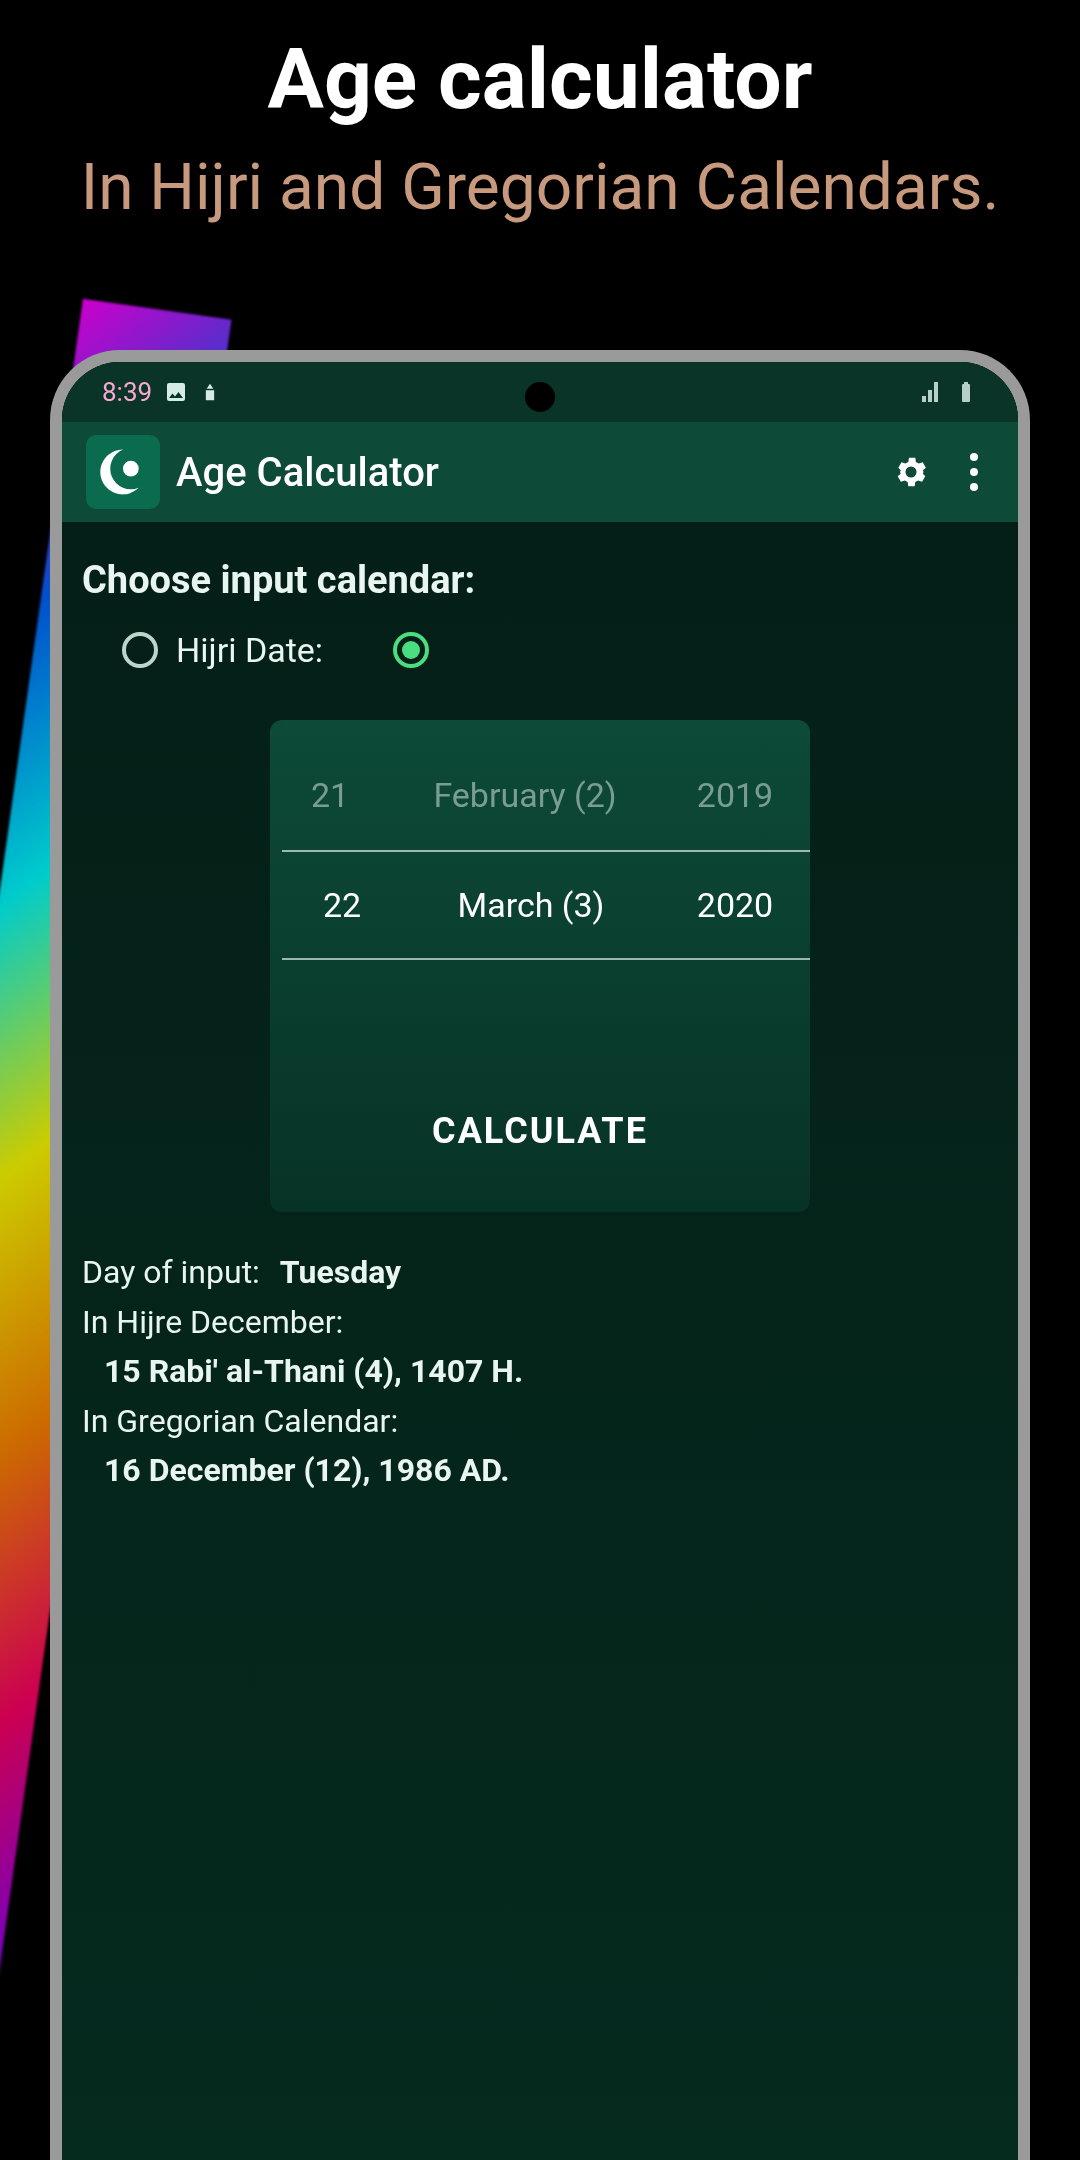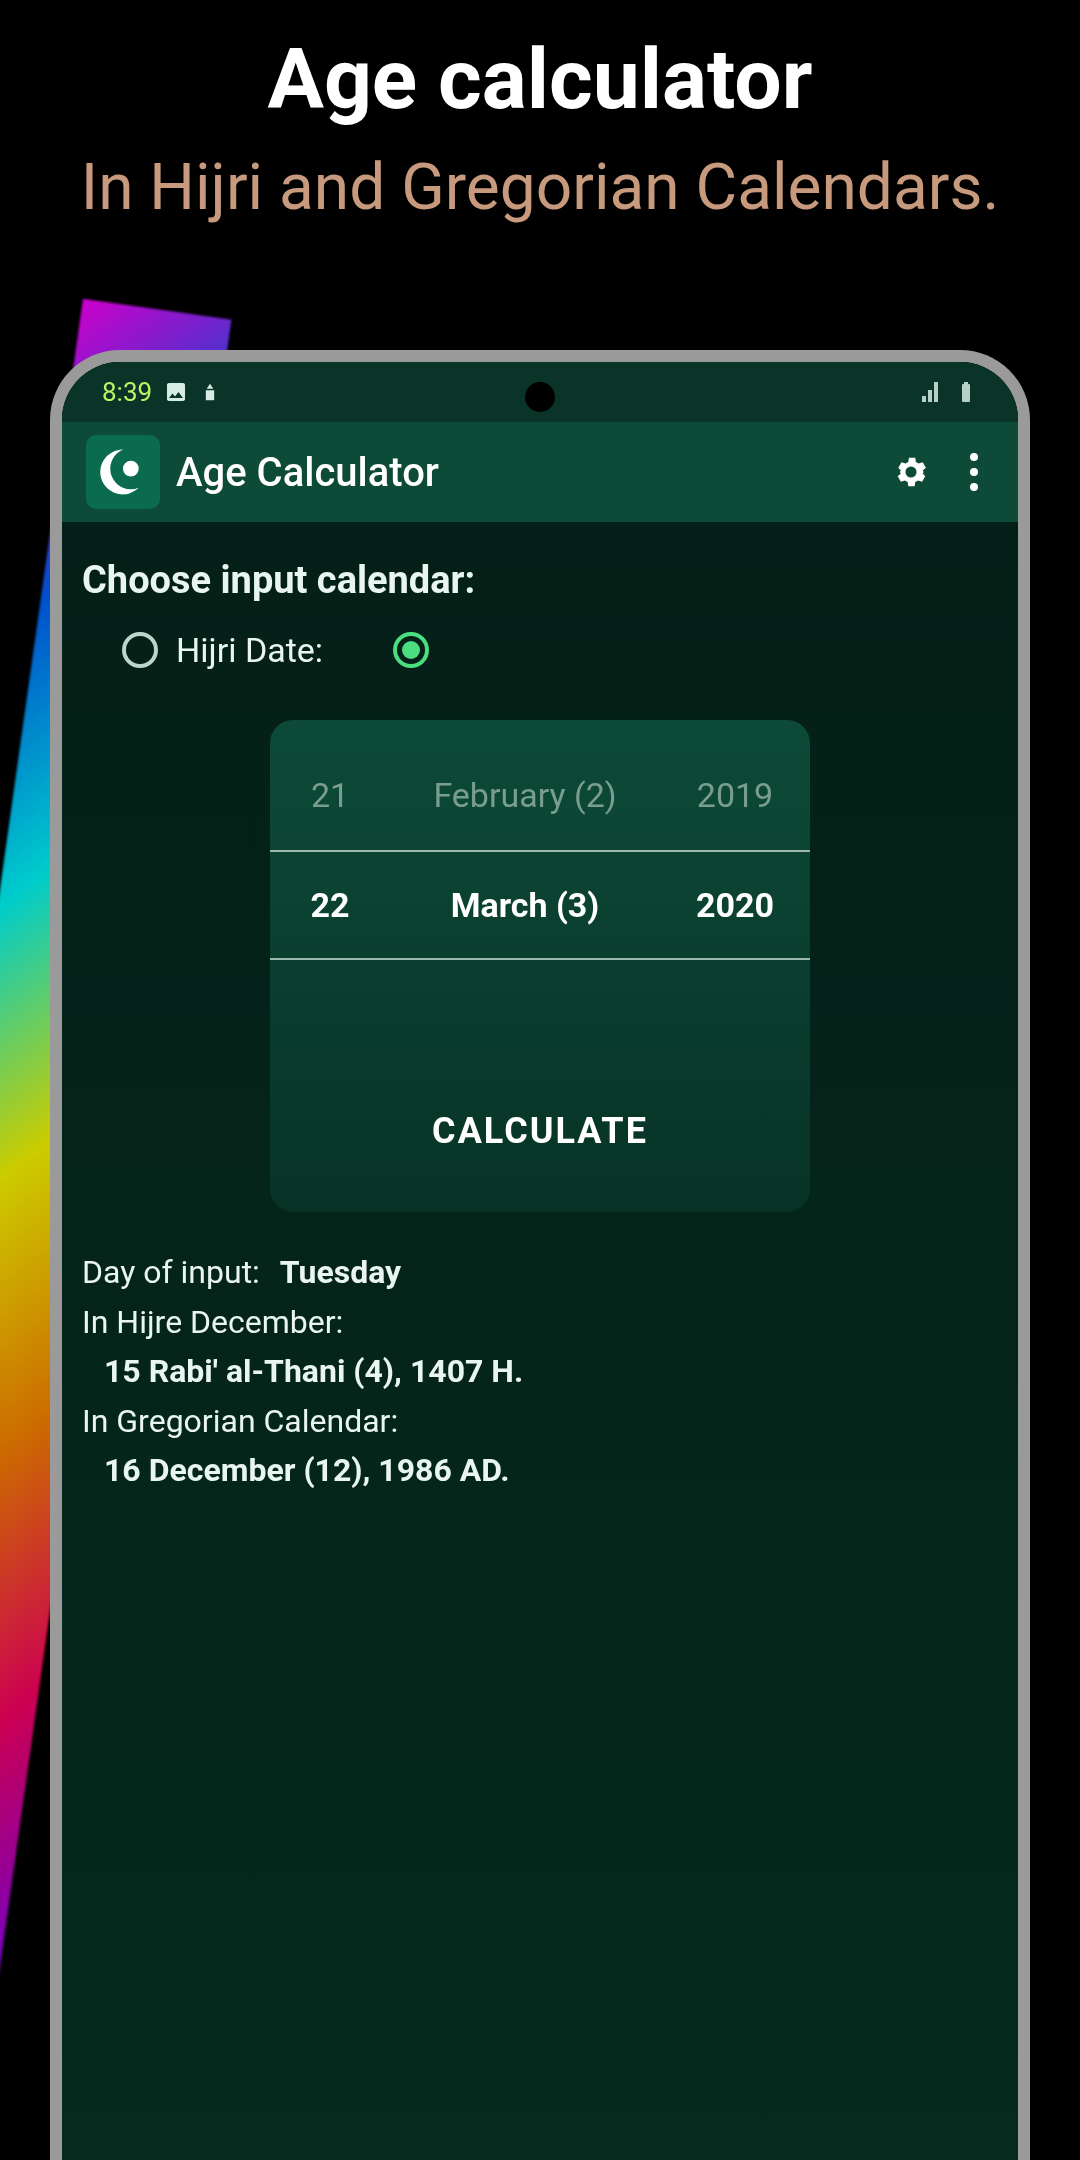--- a/index.html
+++ b/index.html
@@ -64,21 +64,21 @@
   top: 0; left: 0; right: 0; bottom: 0;
   background: #041f17;
   display: flex;
   flex-direction: column;
 }
 .status-bar {
   height: 60px;
   display: flex;
   justify-content: space-between;
   padding: 4px 40px;
-  color: #bef264;
+  color: #f9a8d4;
   font-size: 26px;
   background: #0a3428;
 }
 .status-left { display: flex; align-items: center; gap: 12px; }
 .status-right { display: flex; align-items: center; gap: 10px; }
 .status-icon { width: 24px; height: 24px; fill: #d5ece4; }
 .app-bar {
   height: 100px;
   background: #0d4a38;
   display: flex;
@@ -135,38 +135,39 @@
 .radio-inner {
   width: 18px; height: 18px;
   background: #4ade80;
   border-radius: 50%;
 }
 .radio-label { color: #e8f5f0; font-size: 34px; }
 .picker-card {
   width: 540px;
   margin: 0 auto;
   background: linear-gradient(180deg, #0d4a38 0%, #073326 100%);
-  border-radius: 23px;
+  border-radius: 12px;
   padding: 20px 0;
 }
 .picker-row {
   display: flex;
   height: 110px;
   align-items: center;
 }
 .picker-cell { text-align: center; font-size: 34px; }
 .picker-cell.day { width: 120px; }
 .picker-cell.month { flex: 1; }
 .picker-cell.year { width: 150px; }
 .picker-row.faded { color: #7a9d91; }
 .picker-row.active {
   color: #fff;
   border-top: 2px solid #9db8af;
   border-bottom: 2px solid #9db8af;
-  font-weight: 700;
+  font-weight: 400;
+  margin-left: 12px;
 }
 .calc-btn {
   color: #fff;
   font-size: 36px;
   font-weight: 700;
   letter-spacing: 2px;
   text-align: center;
   padding: 150px 0 40px;
 }
 .results {

